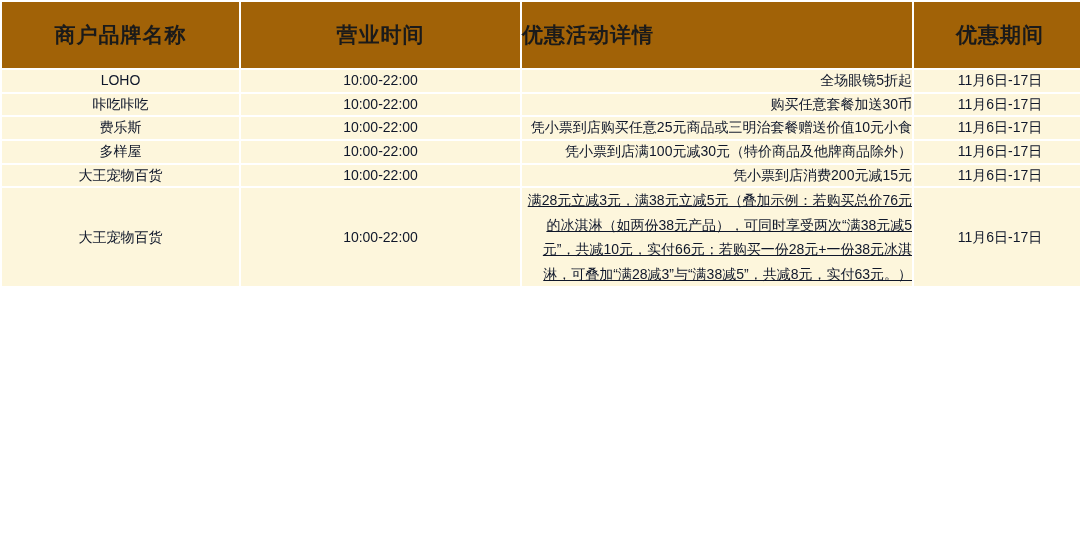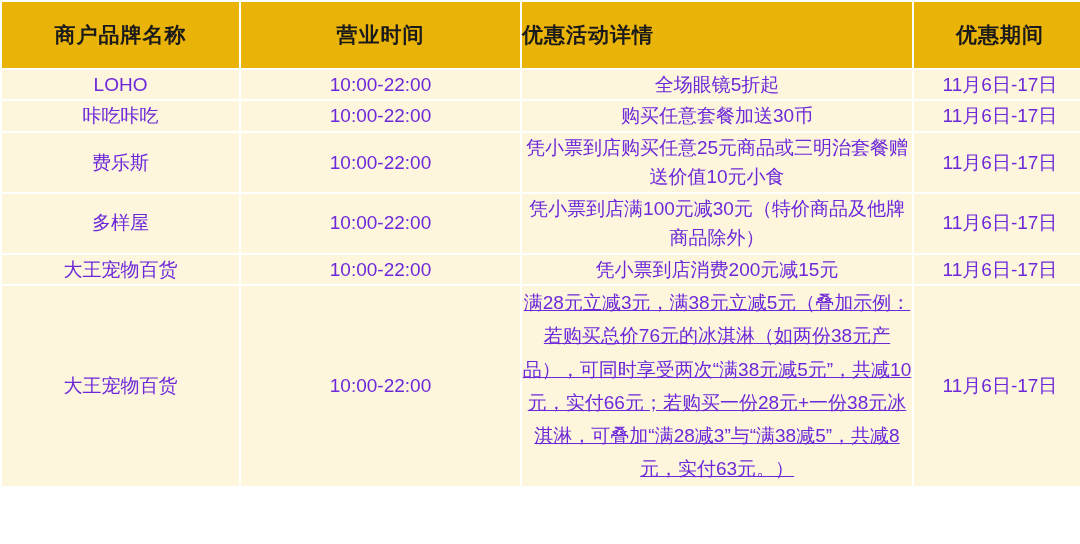--- a/index.html
+++ b/index.html
@@ -17,47 +17,47 @@
     width: 1080px;
     border-collapse: collapse;
     table-layout: fixed;
   }
   .promo-table td, .promo-table th {
     border: 2px solid #ffffff;
     padding: 0;
     vertical-align: middle;
   }
   thead th {
-    background: #eab308;
+    background: #a16207;
     color: #1a1a1a;
     font-size: 21px;
     font-weight: bold;
     height: 66px;
     text-align: center;
     letter-spacing: 1px;
   }
   tbody td {
     background: #fdf6dc;
-    color: #6d28d9;
-    font-size: 19px;
+    color: #0f172a;
+    font-size: 14px;
     line-height: 1.55;
   }
   .c-brand {
     width: 237px;
     text-align: center;
     padding: 6px 4px;
   }
   .c-hours {
     width: 279px;
     text-align: center;
     padding: 6px 4px;
   }
   .c-detail {
     width: 390px;
-    text-align: center;
+    text-align: right;
     padding: 8px 12px 8px 14px;
   }
   .c-period {
     width: 172px;
     text-align: center;
     padding: 6px 2px;
   }
   .row-tall .c-detail {
     line-height: 1.75;
     text-decoration: underline;

